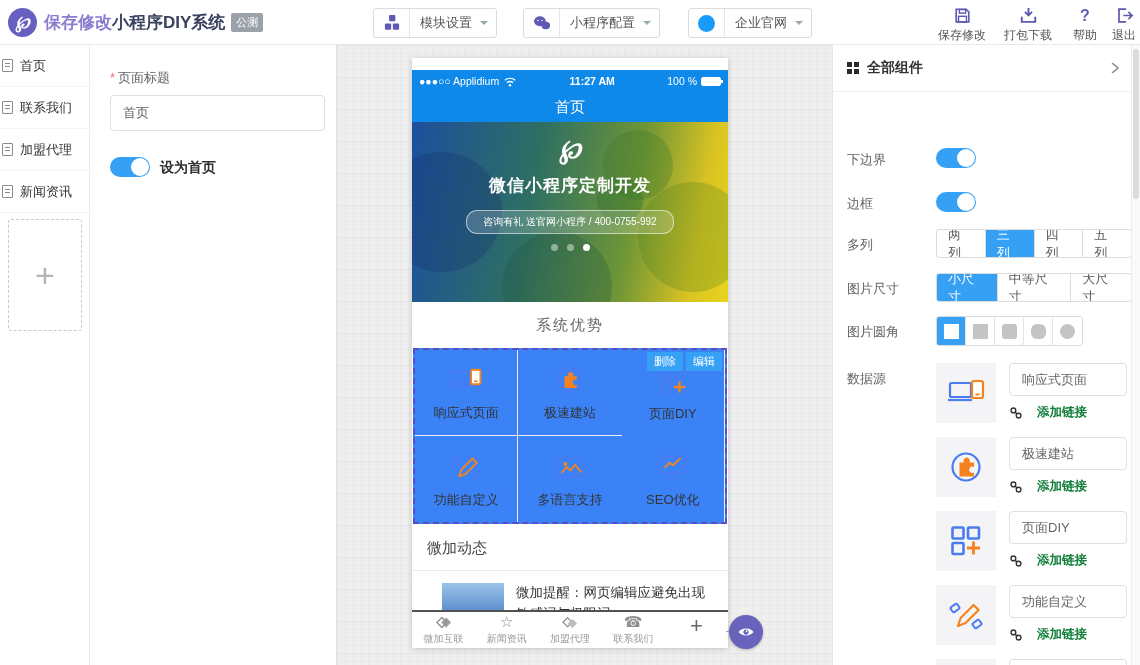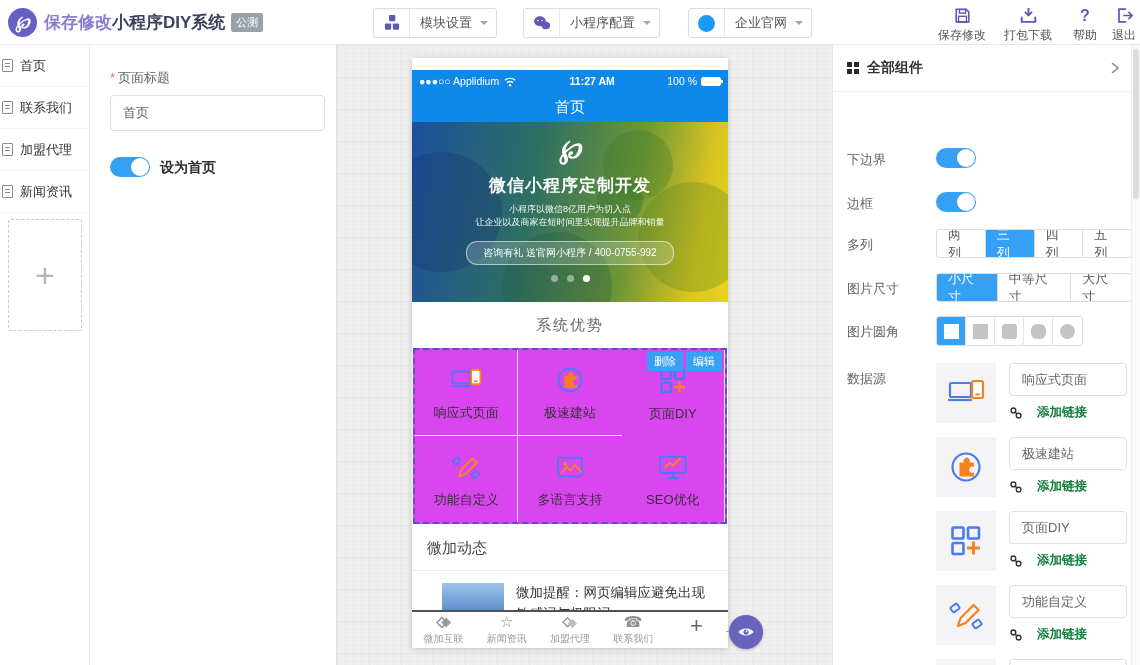--- a/index.html
+++ b/index.html
@@ -77,21 +77,21 @@
   .bub{position:absolute;border-radius:50%;}
   .bn-logo{font-family:"DejaVu Serif",serif;font-style:italic;font-weight:bold;font-size:26px;margin-top:8px;}
   .bn-title{font-size:17px;letter-spacing:1px;margin-top:8px;font-weight:bold;}
   .bn-sub{font-size:9px;line-height:1.4;margin-top:6px;opacity:.95;}
   .bn-pill{display:inline-block;margin-top:13px;font-size:10px;padding:4px 16px;border-radius:11px;
     background:rgba(255,255,255,.18);border:1px solid rgba(255,255,255,.55);}
   .bn-dots{margin-top:10px;display:flex;justify-content:center;gap:9px;}
   .bn-dots i{width:7px;height:7px;border-radius:50%;background:rgba(255,255,255,.45);}
   .bn-dots i.on{background:#fff;}
   .advtitle{height:46px;display:flex;align-items:center;justify-content:center;font-size:15px;color:#666;letter-spacing:2px;}
-  .featgrid{position:relative;margin:0 1px;border:2px dashed #564fc0;display:flex;flex-wrap:wrap;background:#d946ef;}
+  .featgrid{position:relative;margin:0 1px;border:2px dashed #564fc0;display:flex;flex-wrap:wrap;background:#3b82f6;}
   .fcell{width:33.333%;height:86px;border-right:1px solid #ededed;border-bottom:1px solid #ededed;
     display:flex;flex-direction:column;align-items:center;justify-content:center;cursor:pointer;}
   .fcell:nth-child(3n){border-right:none;} .fcell:nth-child(n+4){border-bottom:none;}
   .fic{width:34px;height:34px;}
   .fname{font-size:13px;color:#333;margin-top:7px;}
   .selbadges{position:absolute;top:2px;right:3px;display:flex;gap:3px;z-index:5;}
   .badge{background:#36a0f5;color:#fff;font-size:11px;padding:2px 7px;cursor:pointer;}
   .newshead{padding:15px 15px 12px;font-size:15px;color:#444;border-bottom:1px solid #ececec;}
   .newsitem{display:flex;gap:12px;padding:12px 14px 0 30px;}
   .thumb{width:62px;height:46px;flex:none;background:linear-gradient(180deg,#9cc4e8 0%,#5e8fd0 60%,#3f6cb0 100%);
@@ -358,24 +358,20 @@
 
     <div class="banner">
       <div class="bub" style="left:-30px;top:30px;width:120px;height:120px;background:rgba(20,50,110,.30)"></div>
       <div class="bub" style="left:90px;bottom:-40px;width:110px;height:110px;background:rgba(30,80,60,.25)"></div>
       <div class="bub" style="right:55px;top:8px;width:70px;height:70px;background:rgba(60,120,40,.30)"></div>
       <div class="bub" style="right:-20px;top:60px;width:110px;height:110px;background:rgba(80,130,30,.28)"></div>
       <div class="bub" style="right:85px;top:55px;width:46px;height:46px;background:rgba(40,110,50,.35)"></div>
       <div style="position:relative">
         <div class="bn-logo">℘</div>
         <div class="bn-title">微信小程序定制开发</div>
-        <div class="bn-sub">
-          <div>小程序以微信8亿用户为切入点</div>
-          <div>让企业以及商家在短时间里实现提升品牌和销量</div>
-        </div>
         <div class="bn-pill">咨询有礼 送官网小程序  / 400-0755-992</div>
         <div class="bn-dots">
             <i></i>
             <i></i>
             <i class="on"></i>
           </div>
       </div>
     </div>
 
     <div class="advtitle">系统优势</div>

